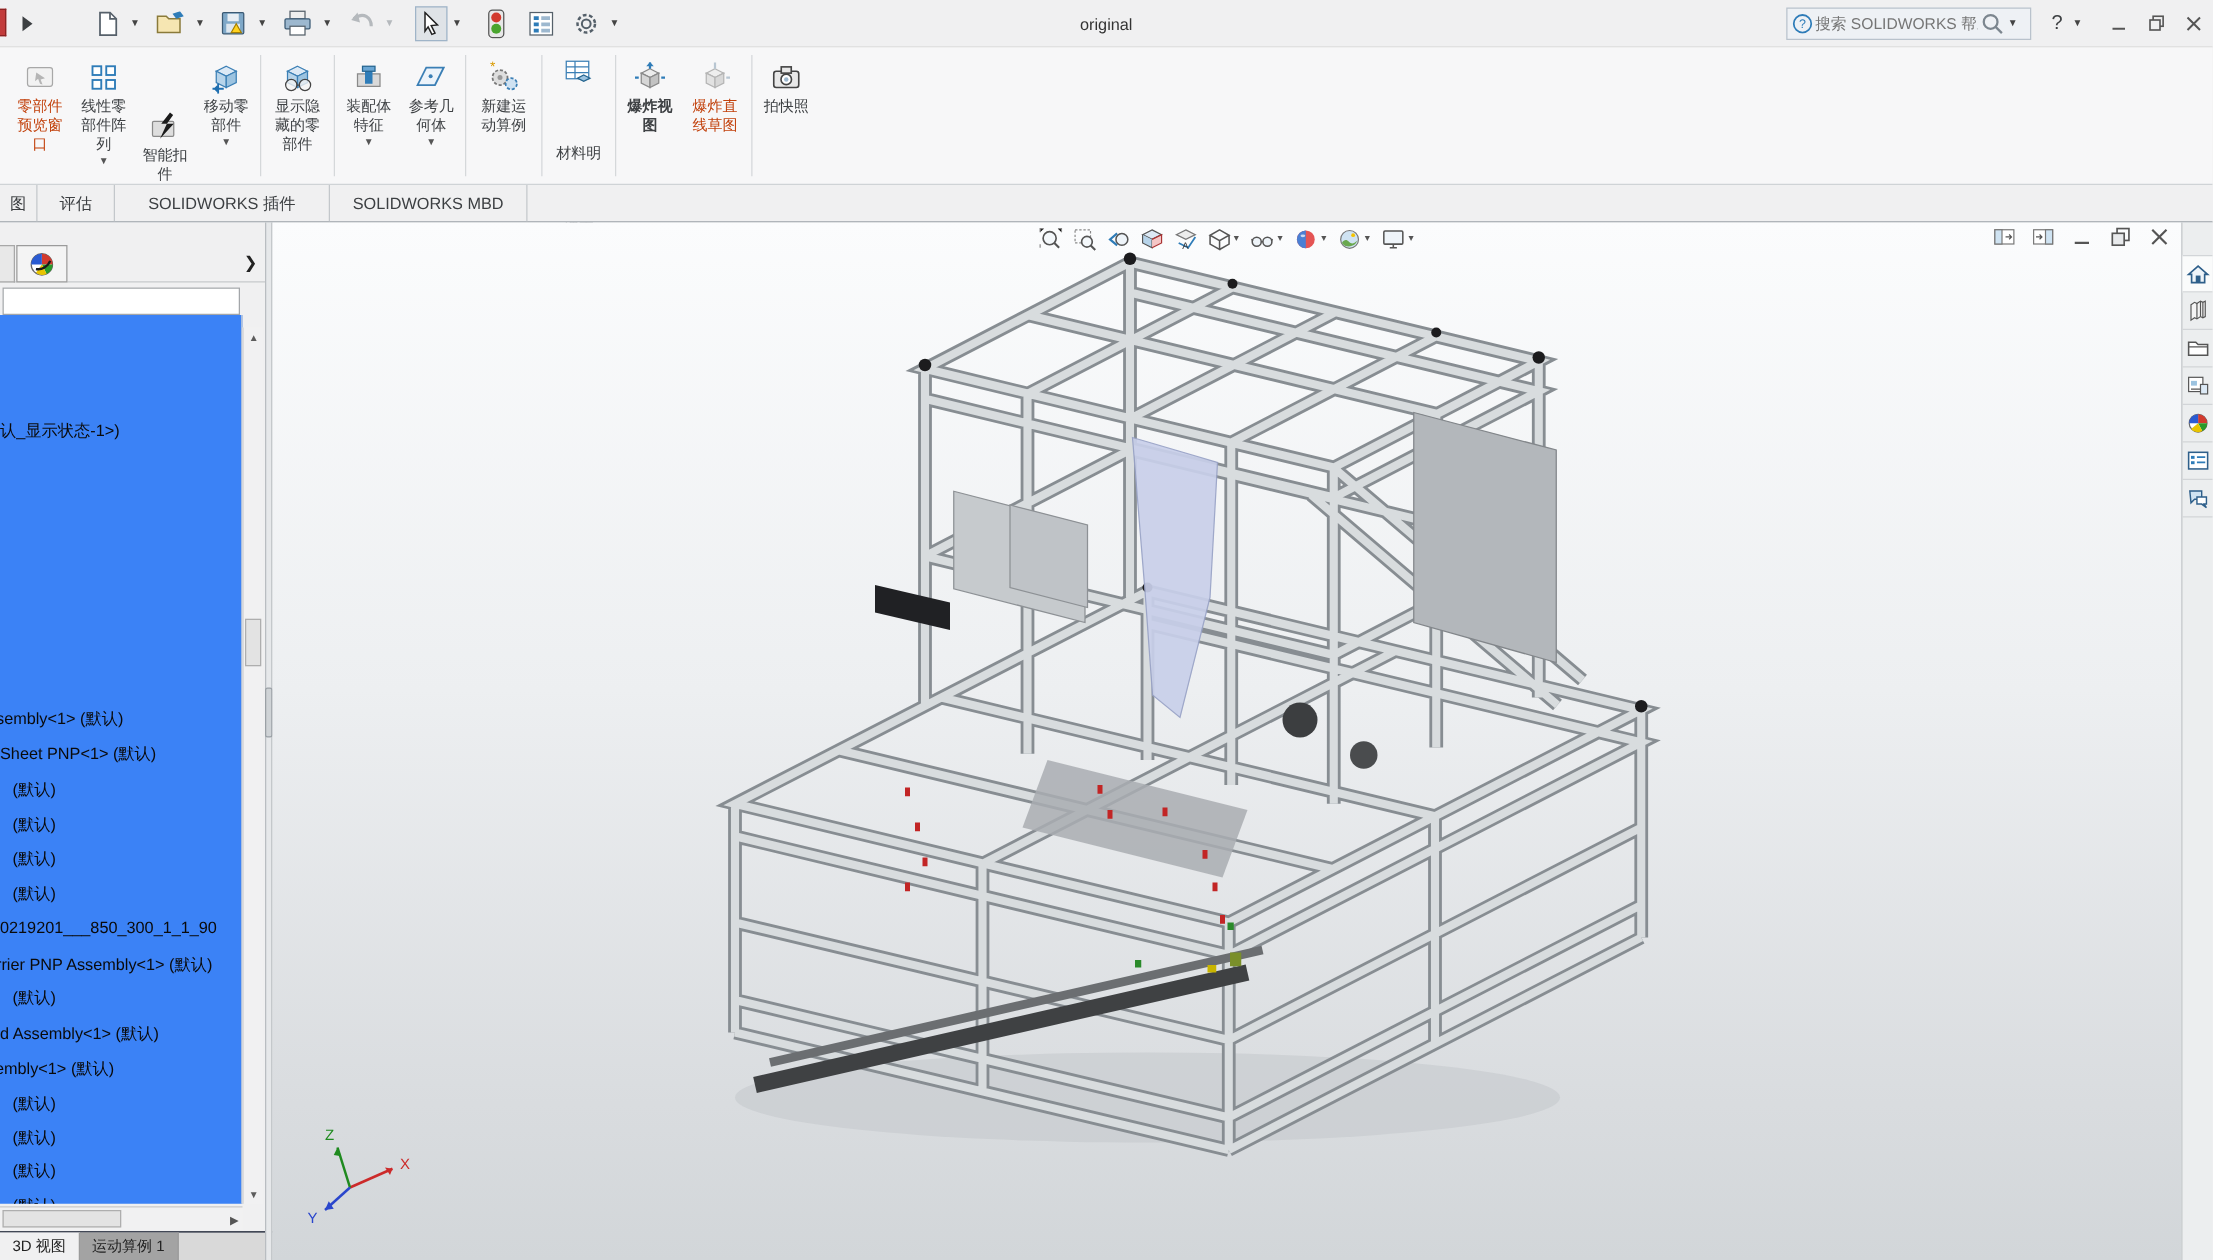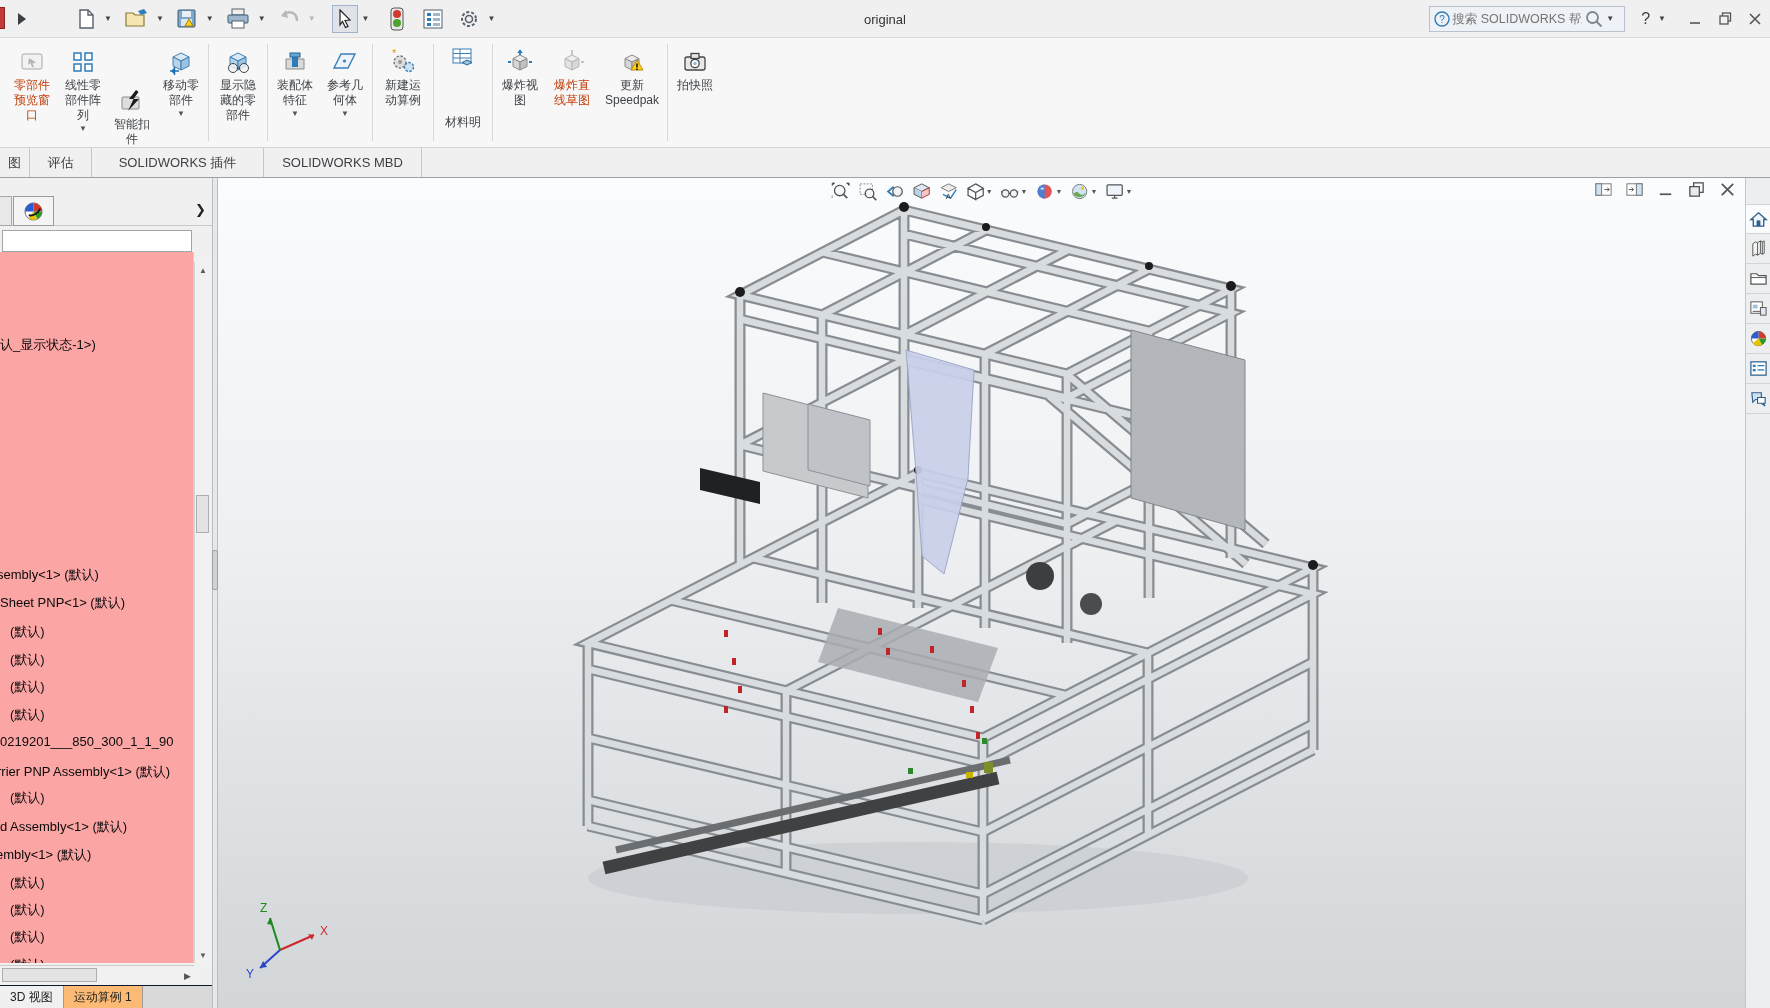--- a/index.html
+++ b/index.html
@@ -35,30 +35,30 @@
     display:flex;align-items:stretch;font-size:13px;color:#3c3f42;}
   .ctab{display:flex;align-items:center;justify-content:center;border-right:1px solid #c3c7cb;padding:0 4px;}
   
   #treepanel{position:absolute;left:0;top:178px;width:212px;height:830px;background:#f0f0f1;}
   #tree-tabstrip{position:absolute;left:0;top:16px;width:212px;height:32px;border-bottom:1px solid #c6c9cc;}
   .ttab-partial{position:absolute;left:0;top:2px;width:12px;height:30px;background:#e8e8e8;border:1px solid #a8a8a8;border-left:none;}
   .ttab-active{position:absolute;left:13px;top:2px;width:41px;height:30px;background:#f4f4f4;border:1px solid #9b9b9b;
     display:flex;align-items:center;justify-content:center;}
   #tree-flyout{position:absolute;right:6px;top:8px;font-size:13px;color:#222;}
   #tree-headerbox{position:absolute;left:2px;top:52px;width:190px;height:22px;background:#fff;border:1px solid #a3a6a9;}
-  #tree-body{position:absolute;left:0;top:74px;width:194px;height:711px;background:#fca5a5;overflow:hidden;border-right:1px solid #cfd2d5;}
+  #tree-body{position:absolute;left:0;top:74px;width:194px;height:711px;background:#3b82f6;overflow:hidden;border-right:1px solid #cfd2d5;}
   .trow{position:absolute;left:0;width:194px;height:18px;font-size:13px;color:#0a0a0a;white-space:nowrap;overflow:hidden;}
   #tree-vscroll{position:absolute;left:194px;top:84px;width:16px;height:701px;background:#f1f1f2;border-left:1px solid #d5d5d5;}
   .scroll-arrow{position:absolute;left:0;width:16px;height:16px;display:flex;align-items:center;justify-content:center;color:#5c5c5c;font-size:8px;}
   #vthumb{position:absolute;left:1px;top:233px;width:13px;height:38px;background:#e3e3e3;border:1px solid #aeaeae;}
   #tree-hscroll{position:absolute;left:0;top:787px;width:194px;height:19px;background:#f1f1f2;border-top:1px solid #c9c9c9;}
   #hthumb{position:absolute;left:2px;top:2px;width:95px;height:14px;background:#e3e3e3;border:1px solid #aeaeae;}
   #hscroll-arrow{position:absolute;right:3px;top:5px;font-size:9px;color:#555;}
   #motiontabs{position:absolute;left:0;top:807px;width:218px;height:23px;background:#d9d9d9;border-top:1px solid #0f172a;display:flex;font-size:12px;color:#222;}
-  .mtab{display:flex;align-items:center;justify-content:center;border-right:1px solid #9b9b9b;background:#fdba74;padding:0 10px;}
+  .mtab{display:flex;align-items:center;justify-content:center;border-right:1px solid #9b9b9b;background:#a3a3a3;padding:0 10px;}
   .mtab.active{background:#f0f0f1;}
   
   #splitter{position:absolute;left:212px;top:178px;width:6px;height:830px;background:#e6e8ea;border-left:1px solid #b9bdc1;border-right:1px solid #b9bdc1;}
   #splitter-grip{position:absolute;left:-1px;top:372px;width:6px;height:40px;background:#cfd3d6;border:1px solid #9aa0a5;border-radius:2px;}
   
   #viewport{position:absolute;left:218px;top:178px;width:1527px;height:830px;overflow:hidden;
     background:linear-gradient(#fbfcfd 0%,#edeff1 45%,#d9dcdf 85%,#d2d6d9 100%);}
   #headsup{position:absolute;left:50%;top:1px;transform:translateX(-50%);display:flex;align-items:center;gap:4px;padding:2px 6px;}
   .hbtn{display:flex;align-items:center;padding:1px 2px;}
   .hcaret{font-size:7px;color:#555;margin-left:1px;}
@@ -294,21 +294,21 @@
         <svg width="26" height="26" viewBox="0 0 26 26">
           <rect x="3" y="4" width="18" height="14" fill="#fff" stroke="#3b7fb5"></rect>
           <path d="M3 8.5h18M3 13h18M10 4v14" stroke="#3b7fb5"></path>
           <path d="M17 15l5 2.5-5 2.5-5-2.5z" fill="#9cc3e0" stroke="#24648f"></path>
         </svg>
       </span>
       <div>材料明</div>
       <div>细表</div>
     </div>
     <div class="rsep"></div>
-    <div class="rbtn" style="width: 50px;">
+    <div class="rbtn" style="width: 50px; font-weight: bold;">
       <span class="ric">
         <svg width="26" height="26" viewBox="0 0 26 26">
           <path d="M13 6 L20 9.5 13 13 6 9.5Z" fill="#ececec" stroke="#8a8a8a"></path>
           <path d="M6 9.5 13 13 13 21 6 17.5Z" fill="#d6d6d6" stroke="#8a8a8a"></path>
           <path d="M13 13 20 9.5 20 17.5 13 21Z" fill="#c2c2c2" stroke="#8a8a8a"></path>
           <path d="M13 1v5" stroke="#2e7cb8" stroke-width="1.8"></path>
           <path d="M10 4l3-3.5L16 4z" fill="#2e7cb8"></path>
           <path d="M22 13h3M1 13h3" stroke="#2e7cb8" stroke-width="1.8"></path>
         </svg>
       </span>
@@ -319,34 +319,20 @@
       <span class="ric">
         <svg width="26" height="26" viewBox="0 0 26 26">
           <path d="M13 6 L20 9.5 13 13 6 9.5Z" fill="#eee" stroke="#b5b5b5"></path>
           <path d="M6 9.5 13 13 13 21 6 17.5Z" fill="#e2e2e2" stroke="#b5b5b5"></path>
           <path d="M13 13 20 9.5 20 17.5 13 21Z" fill="#d8d8d8" stroke="#b5b5b5"></path>
           <path d="M13 1v5M22 13h3" stroke="#b8c6d2" stroke-width="1.8"></path>
         </svg>
       </span>
       <div>爆炸直</div>
       <div>线草图</div>
-    </div>
-    <div class="rbtn" style="width: 66px;">
-      <span class="ric">
-        <svg width="26" height="26" viewBox="0 0 26 26">
-          <path d="M13 6 L20 9.5 13 13 6 9.5Z" fill="#ececec" stroke="#8a8a8a"></path>
-          <path d="M6 9.5 13 13 13 21 6 17.5Z" fill="#d6d6d6" stroke="#8a8a8a"></path>
-          <path d="M13 13 20 9.5 20 17.5 13 21Z" fill="#c2c2c2" stroke="#8a8a8a"></path>
-          <path d="M18 11l6 10H12z" fill="#ffd21e" stroke="#b98d00"></path>
-          <rect x="17.2" y="14.5" width="1.6" height="4" fill="#111"></rect>
-          <rect x="17.2" y="19.5" width="1.6" height="1.6" fill="#111"></rect>
-        </svg>
-      </span>
-      <div>更新</div>
-      <div>Speedpak</div>
     </div>
     <div class="rsep"></div>
     <div class="rbtn" style="width: 50px;">
       <span class="ric">
         <svg width="26" height="26" viewBox="0 0 26 26">
           <rect x="3" y="8" width="20" height="13" rx="2" fill="#e8e8e8" stroke="#444" stroke-width="1.3"></rect>
           <rect x="9" y="4.5" width="8" height="5" fill="#e8e8e8" stroke="#444" stroke-width="1.3"></rect>
           <circle cx="13" cy="14.5" r="4.2" fill="#fff" stroke="#444" stroke-width="1.3"></circle>
           <circle cx="13" cy="14.5" r="1.8" fill="#9db8cf"></circle>
         </svg>

